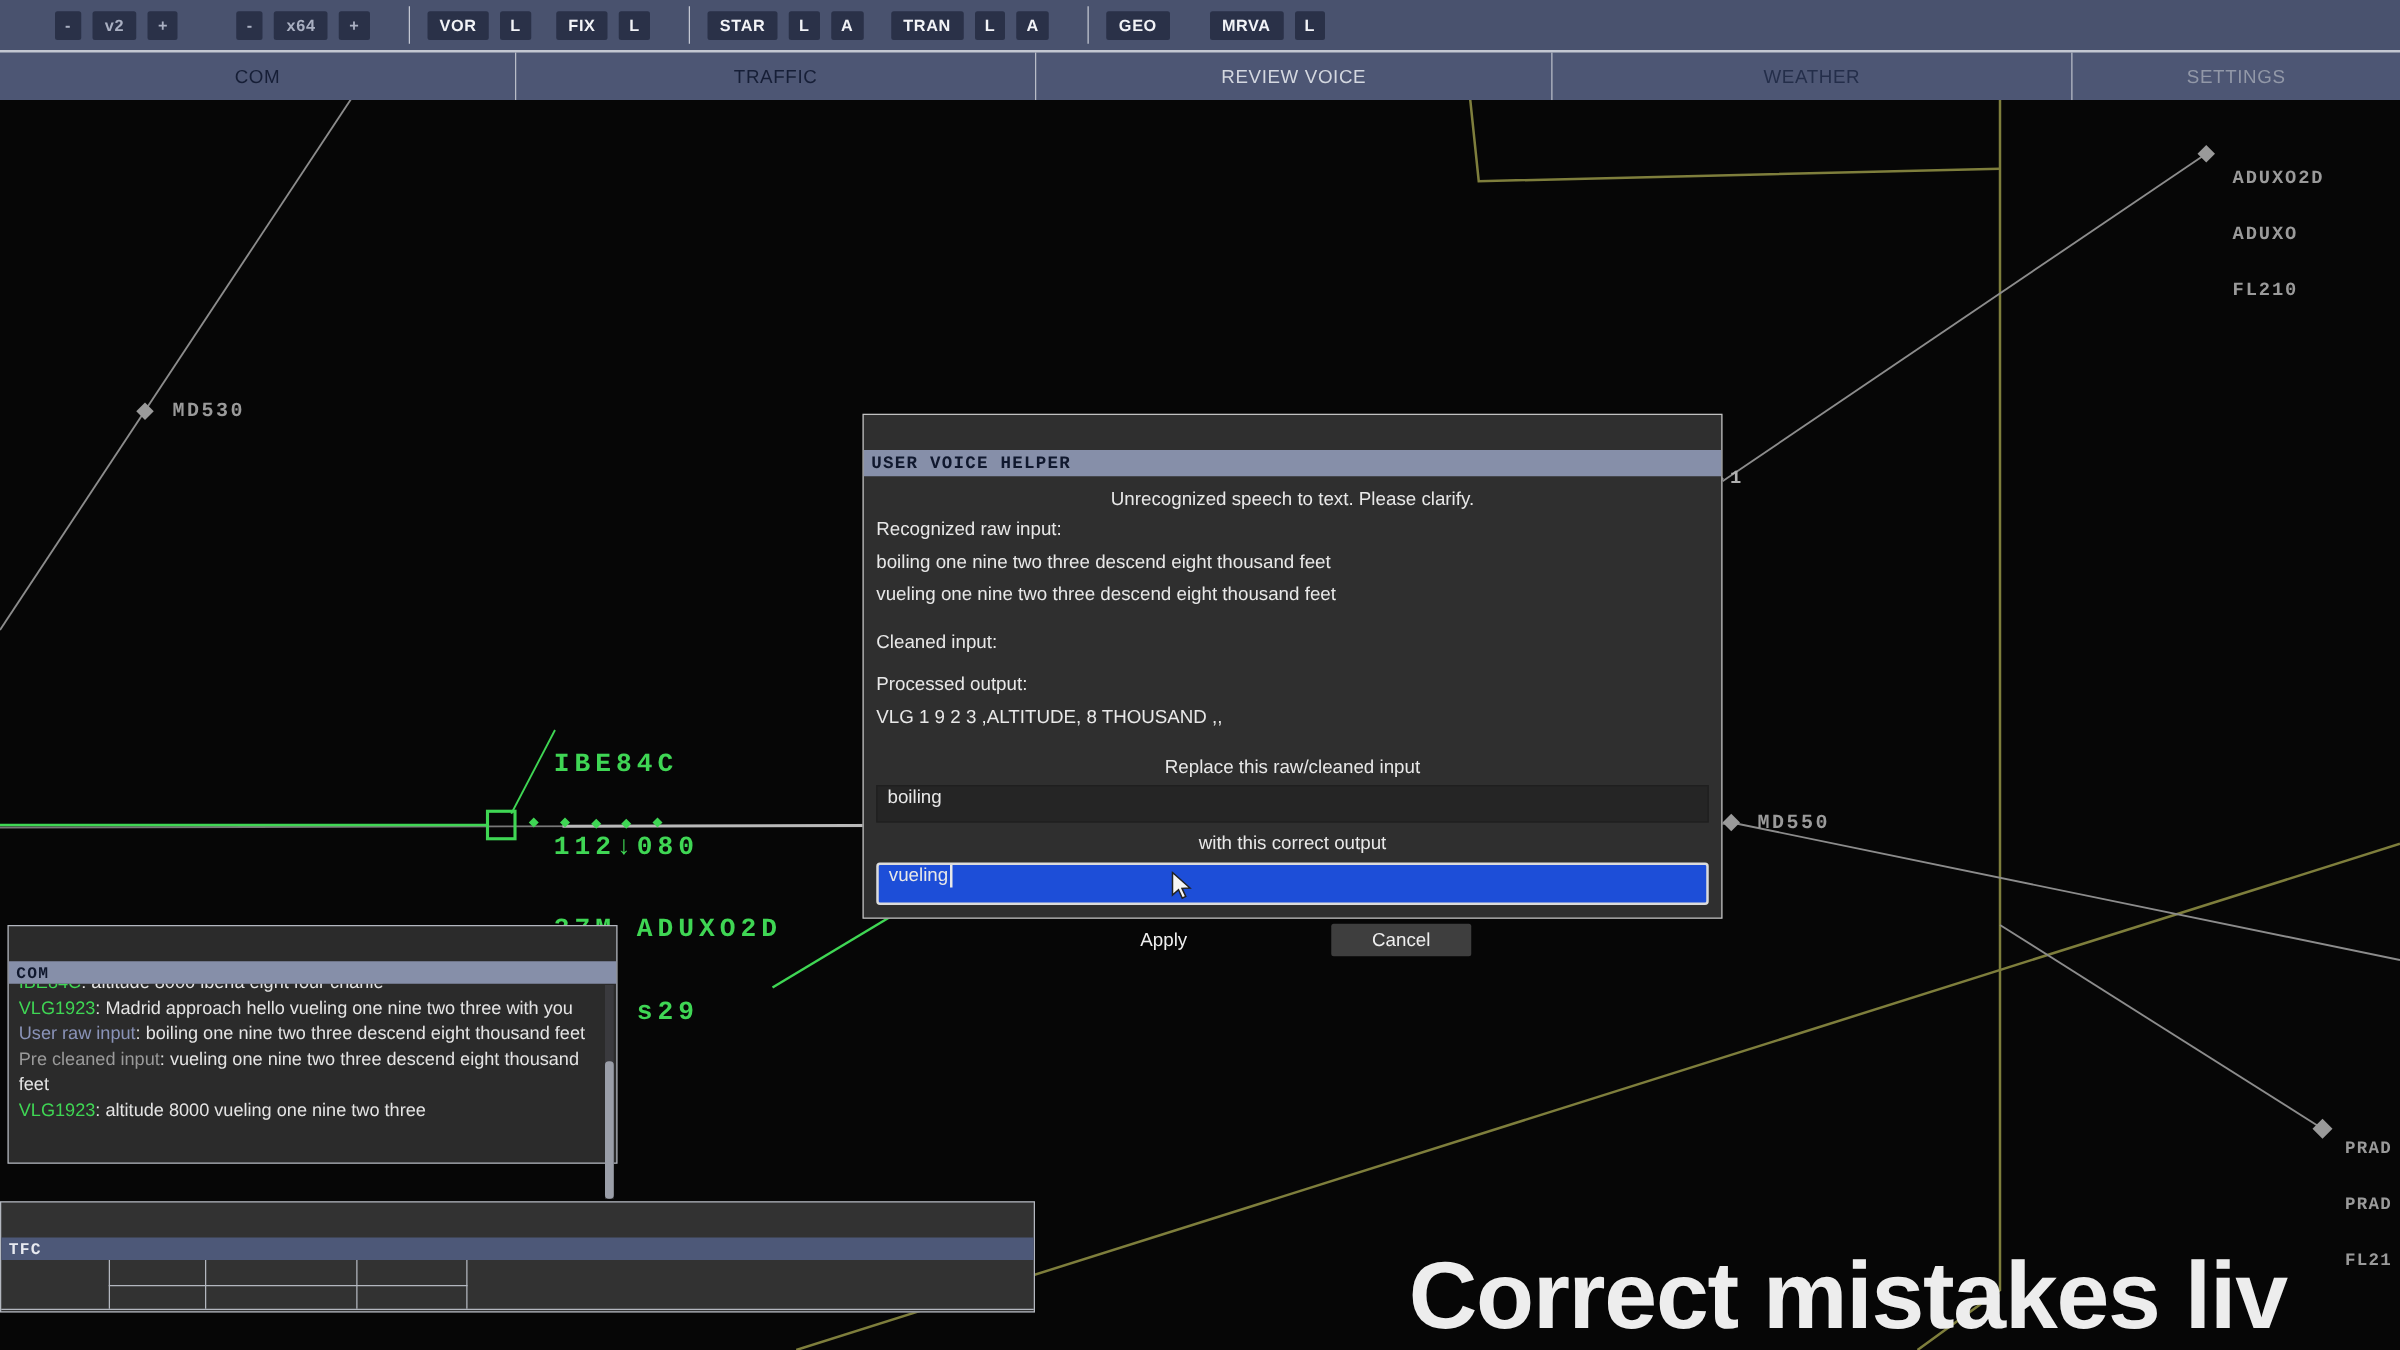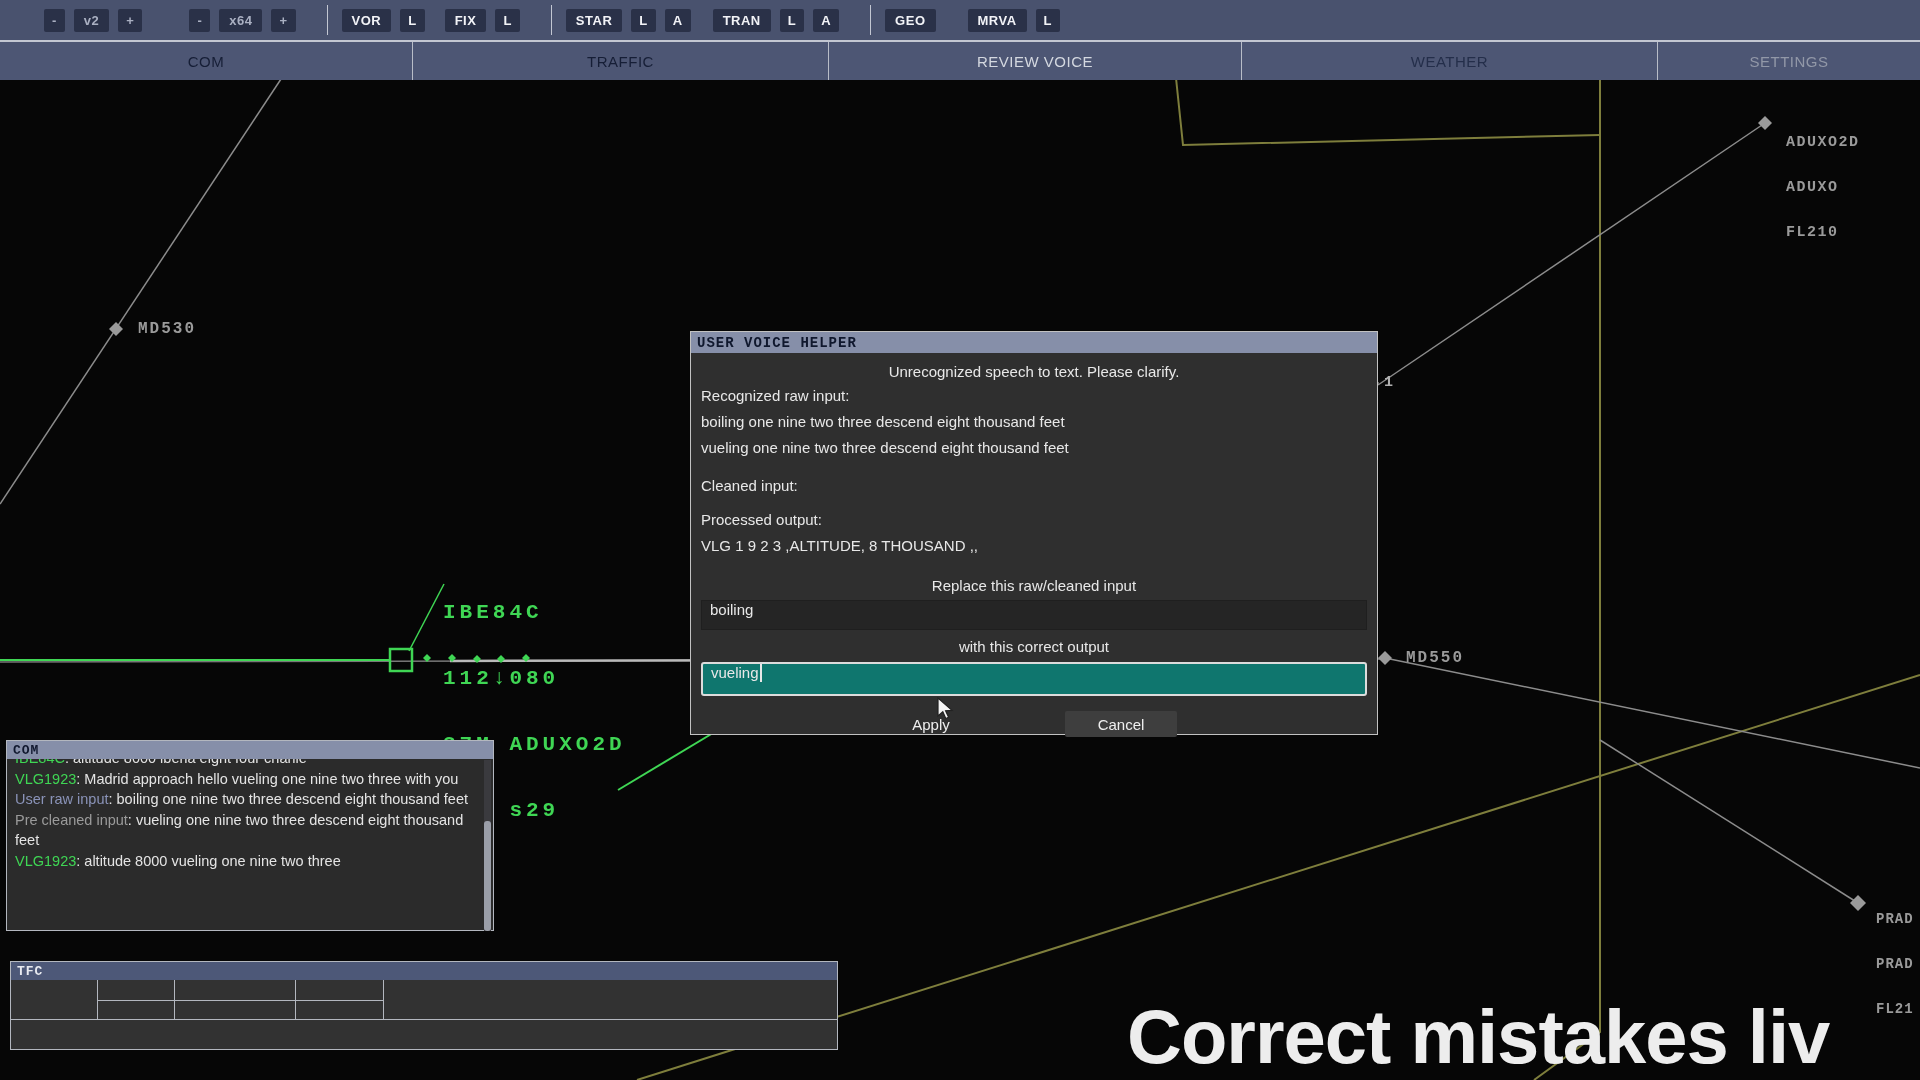--- a/index.html
+++ b/index.html
@@ -37,49 +37,49 @@
   .ac-label{position:absolute;left:443px;top:558px;color:#3fd654;
             font-family:"Liberation Mono",monospace;font-weight:bold;
             font-size:21px;line-height:22px;letter-spacing:4px;white-space:pre;cursor:pointer;}
   .caption{position:absolute;left:1127px;top:993px;color:#ededed;font-size:76px;
            font-weight:bold;letter-spacing:-1px;white-space:nowrap;}
 
   
   .panel{position:absolute;border:1px solid #b3b7bf;box-sizing:border-box;z-index:5;}
   .ptitle{height:18px;background:#868fa9;color:#10182e;font-family:"Liberation Mono",monospace;
           font-weight:bold;font-size:13px;letter-spacing:1px;display:flex;align-items:center;
-          padding-left:6px;}
+          padding-left:6px;margin-top:28px;}
   .ptitle.dark{background:#4d5878;color:#e8eaf0;}
   .com-panel{left:6px;top:740px;width:488px;height:191px;background:#2b2b2b;}
   .com-body{position:relative;height:173px;overflow:hidden;padding:0 22px 0 8px;
             font-size:14.5px;line-height:20.5px;color:#e4e4e4;}
   .com-body .msgs{margin-top:-11px;}
   .pfx-green{color:#3fd654;}
   .pfx-slate{color:#8a93b8;}
   .pfx-gray{color:#9a9a9a;}
   .pfx-light{color:#cfcfcf;}
   .com-scroll{position:absolute;right:2px;top:62px;width:7px;height:110px;background:#9a9ea8;border-radius:3px;}
   .com-track{position:absolute;right:2px;top:1px;width:7px;height:171px;background:#3a3a3e;}
 
-  .tfc-panel{left:10px;top:961px;width:828px;height:89px;background:#323232;}
+  .tfc-panel{left:0;top:961px;width:828px;height:89px;background:#323232;}
   .tfc-body{position:relative;height:70px;}
   .gline{position:absolute;background:#b3b7bf;}
 
   
   .dialog{position:absolute;left:690px;top:331px;width:688px;height:404px;background:#2f2f2f;
           border:1px solid #c2c2c2;box-sizing:border-box;z-index:10;color:#e8e8e8;font-size:15px;}
   .dialog .ptitle{height:21px;font-size:14px;}
   .dbody{padding:0 10px;}
   .dcenter{text-align:center;line-height:22px;margin-top:8px;}
   .dline{line-height:26px;}
   .dgap{margin-top:12px;}
   .dgap2{margin-top:8px;}
   .dinput{height:28px;background:#252525;border:1px solid #1f1f1f;display:flex;
           padding:0 8px;margin-top:3px;color:#e8e8e8;cursor:text;}
-  .dinput.focus{height:30px;background:#0f766e;border:2px solid #dcdcdc;border-radius:3px;margin-top:4px;}
+  .dinput.focus{height:30px;background:#1d4ed8;border:2px solid #dcdcdc;border-radius:3px;margin-top:4px;}
   .caret{display:inline-block;width:2px;height:18px;background:#e8e8e8;margin-left:1px;vertical-align:middle;}
   .btnrow{display:flex;justify-content:center;align-items:center;gap:94px;margin-top:15px;}
   .dbtn{min-width:80px;height:26px;display:flex;align-items:center;justify-content:center;
         color:#efefef;font-size:15px;cursor:pointer;}
   .dbtn.cancel{background:#3e3e3e;border-radius:2px;padding:0 16px;}
 
   .cursor{position:absolute;left:936px;top:697px;z-index:20;pointer-events:none;}
 </style>
 </head>
 <body>

